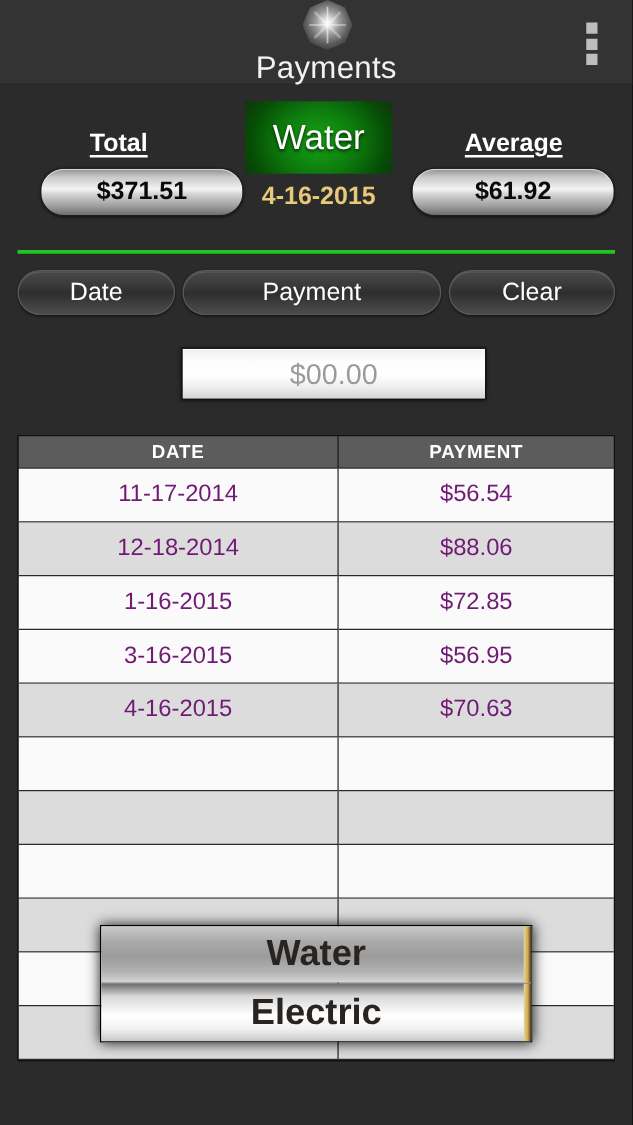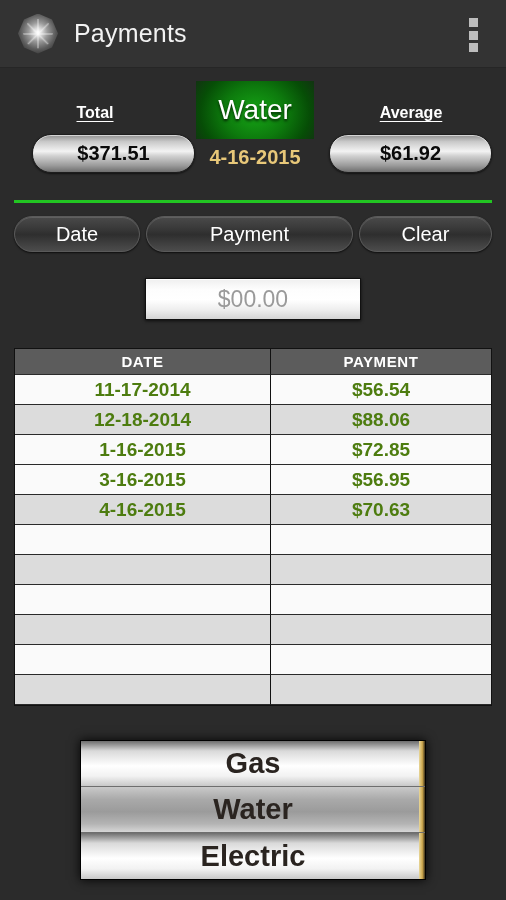--- a/index.html
+++ b/index.html
@@ -9,21 +9,21 @@
     font-family: "Liberation Sans", sans-serif;
     overflow: hidden;
   }
   #app { position: relative; width: 506px; height: 900px; background: #2b2b2b; }
 
   
   .action-bar {
     position: absolute; top: 0; left: 0; width: 506px; height: 68px;
     background: #333333;
     border-bottom: 1px solid #262626;
-    display: flex; align-items: center;
+    display: flex; align-items: center; flex-direction: column;
   }
   .app-icon {
     width: 40px; height: 40px; margin-left: 18px;
     position: relative; flex: 0 0 auto;
   }
   .app-icon .burst {
     position: absolute; inset: 0;
     background: radial-gradient(circle at 50% 45%, #ffffff 0%, #d8d8d8 14%, #9a9a9a 32%, #5c5c5c 58%, #3a3a3a 78%, #333333 100%);
     clip-path: polygon(50% 0%, 85% 15%, 100% 50%, 85% 85%, 50% 100%, 15% 85%, 0% 50%, 15% 15%);
   }
@@ -44,21 +44,21 @@
     position: absolute; right: 22px; top: 16px;
     width: 22px; height: 38px;
     display: flex; flex-direction: column; justify-content: space-between;
     align-items: center; padding: 2px 0;
   }
   .overflow-menu i { display: block; width: 9px; height: 9px; background: #bdbdbd; }
 
   
   .summary { position: absolute; top: 68px; left: 0; width: 506px; height: 128px; }
   .sum-label {
-    position: absolute; color: #ffffff; font-size: 16px; font-weight: bold;
+    position: absolute; color: #ffffff; font-size: 20px; font-weight: bold;
     text-decoration: underline; text-underline-offset: 3px;
   }
   .lbl-total   { left: 0; width: 190px; top: 36px; text-align: center; }
   .lbl-average { right: 0; width: 190px; top: 36px; text-align: center; }
 
   .cat-badge {
     position: absolute; left: 196px; top: 13px; width: 118px; height: 58px;
     background: radial-gradient(ellipse 70% 120% at 50% 55%, #16a516 0%, #0d7a0d 38%, #064d06 66%, #113411 84%, #2b2b2b 100%);
     display: flex; align-items: center; justify-content: center;
   }
@@ -97,41 +97,41 @@
     display: flex; align-items: center; justify-content: center;
     color: #ffffff; font-size: 20px; font-weight: 400;
   }
   .btn-date    { left: 14px;  width: 126px; }
   .btn-payment { left: 146px; width: 207px; }
   .btn-clear   { left: 359px; width: 133px; }
 
   
   .amount-wrap { position: absolute; top: 278px; left: 0; width: 506px; height: 42px; }
   .amount-input {
-    position: absolute; left: 145px; top: 0; width: 216px; height: 42px;
+    position: absolute; left: 145px; top: 0; width: 244px; height: 42px;
     background: linear-gradient(180deg, #efefef 0%, #fdfdfd 26%, #ffffff 52%, #ededed 78%, #d4d4d4 100%);
     border: 1px solid #111111;
     box-shadow: inset 0 1px 0 #ffffff, 0 1px 3px rgba(0,0,0,.7);
     display: flex; align-items: center; justify-content: center;
     color: #9a9a9a; font-size: 23px; font-weight: 400;
   }
 
   
   .table {
     position: absolute; left: 14px; top: 348px; width: 478px;
     border: 1px solid #111111; background: #111111;
   }
   .trow { display: flex; width: 100%; }
   .thead .tcell {
     background: #5c5c5c; color: #ffffff; font-size: 15px; font-weight: bold;
     letter-spacing: .6px; height: 26px;
   }
   .tcell {
-    height: 30px; display: flex; align-items: center; justify-content: center;
-    color: #4d7c0f; font-size: 19px; font-weight: bold;
+    height: 43px; display: flex; align-items: center; justify-content: center;
+    color: #701a75; font-size: 19px; font-weight: normal;
     border-right: 1px solid #111111;
     border-bottom: 1px solid #2a2a2a;
   }
   .tcell:last-child { border-right: none; }
   .c-date { width: 256px; }
   .c-pay  { width: 220px; }
   .row-odd  .tcell { background: #fafafa; }
   .row-even .tcell { background: #dcdcdc; }
 
   
@@ -251,23 +251,20 @@
           <div class="tcell c-pay"></div>
         </div>
         <div class="trow row-even">
           <div class="tcell c-date"></div>
           <div class="tcell c-pay"></div>
         </div>
       </div>
   </div>
 
   <div class="cat-list" id="cat-list">
-      <div class="cat-item light">
-        <span>Gas</span>
-      </div>
       <div class="cat-item selected">
         <span>Water</span>
       </div>
       <div class="cat-item light">
         <span>Electric</span>
       </div>
     </div>
 
 </div>
 

